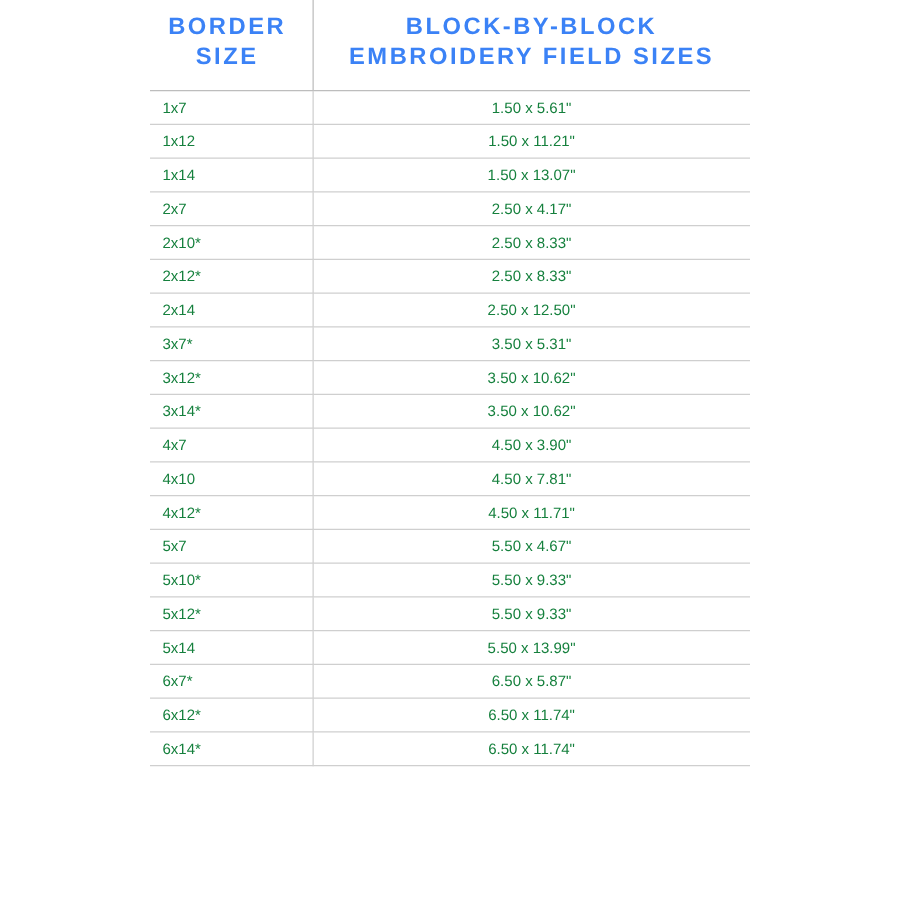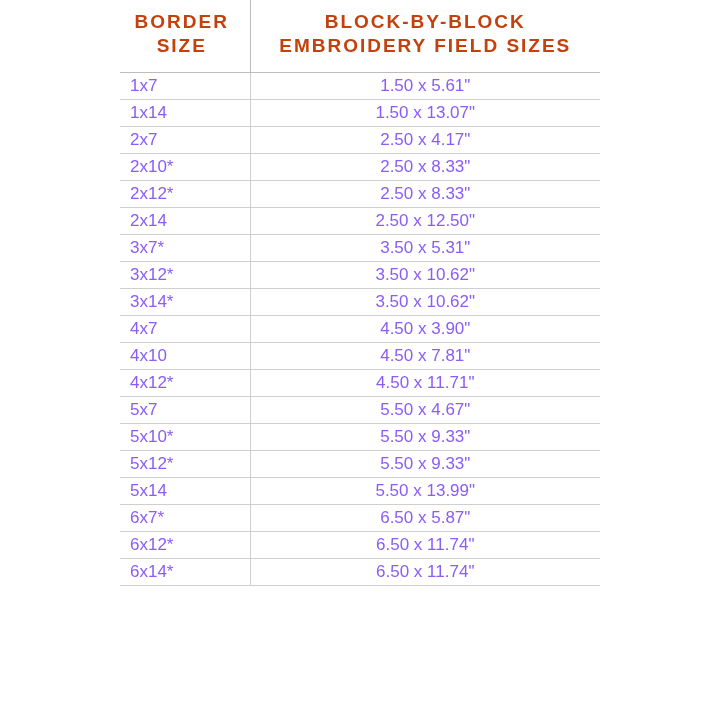--- a/index.html
+++ b/index.html
@@ -25,38 +25,38 @@
     border-collapse: collapse;
     width: 480px;
     margin: 0 auto;
     table-layout: fixed;
   }
   table.size-table col.col-border { width: 130px; }
   table.size-table col.col-field  { width: 350px; }
 
   thead th {
     font-family: "Liberation Sans", sans-serif;
-    color: #c2410c;
+    color: #3b82f6;
     font-size: 19px;
     font-weight: bold;
     letter-spacing: 2.0px;
     text-transform: uppercase;
     line-height: 1.25;
     padding: 10px 6px 14px 6px;
     vertical-align: middle;
     border-bottom: 1px solid #bdbdbd;
     border-right: 1px solid #bdbdbd;
     text-align: center;
   }
   thead th.last { border-right: none; }
   thead th.hdr-border { padding-left: 0; }
 
   tbody td {
-    font-size: 17px;
-    color: #8b5cf6;
+    font-size: 12px;
+    color: #15803d;
     height: 26px;
     line-height: 26px;
     padding: 0 0 0 10px;
     border-bottom: 1px solid #cfcfcf;
     border-right: 1px solid #cfcfcf;
     vertical-align: middle;
     white-space: nowrap;
   }
   tbody td.field {
     border-right: none;
@@ -78,20 +78,24 @@
     <thead>
       <tr>
         <th class="hdr-border">BORDER SIZE</th>
         <th class="last">BLOCK-BY-BLOCK EMBROIDERY FIELD SIZES</th>
       </tr>
     </thead>
     <tbody id="table-body">
         <tr>
           <td class="size">1x7</td>
           <td class="field">1.50 x 5.61"</td>
+        </tr>
+        <tr>
+          <td class="size">1x12</td>
+          <td class="field">1.50 x 11.21"</td>
         </tr>
         <tr>
           <td class="size">1x14</td>
           <td class="field">1.50 x 13.07"</td>
         </tr>
         <tr>
           <td class="size">2x7</td>
           <td class="field">2.50 x 4.17"</td>
         </tr>
         <tr>

